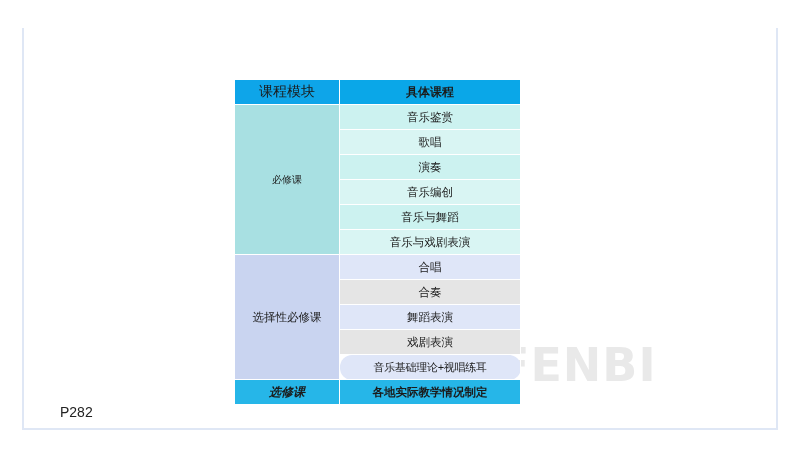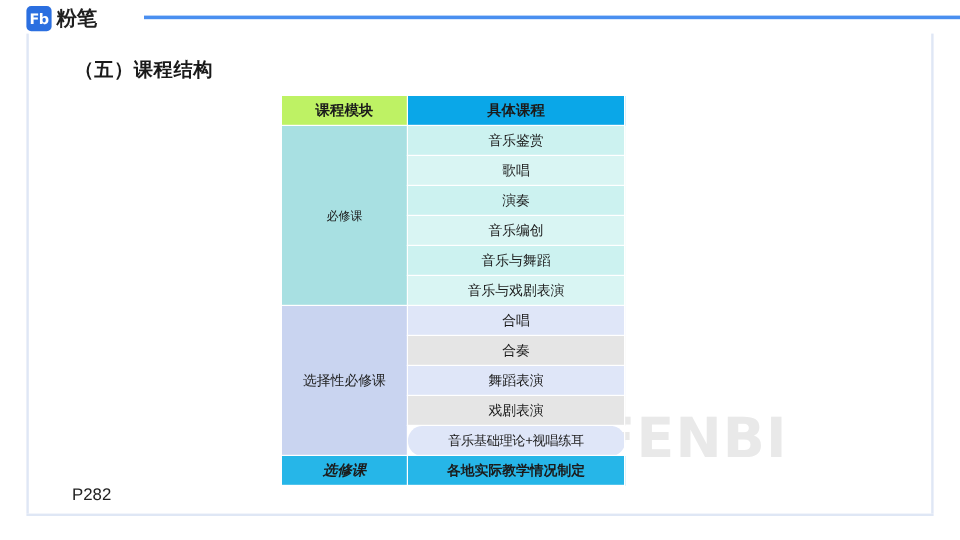--- a/index.html
+++ b/index.html
@@ -141,25 +141,25 @@
   table.struct td {
     border: 1px solid #ffffff;
     text-align: center;
     vertical-align: middle;
     height: 24px;
     padding: 0 2px;
     color: #1b1b1b;
     white-space: nowrap;
   }
   td.hdr {
-    background: #bef264;
-    color: #ffffff;
-    font-weight: bold;
+    background: #0ea5e9;
+    color: #ffffff;
+    font-weight: normal;
     height: 22px;
-    font-size: 12px;
+    font-size: 14px;
   }
   td.hdr2 {
     background: #0aa7e8;
     color: #ffffff;
     font-weight: bold;
     height: 22px;
     font-size: 12px;
   }
   td.mod-required {
     background: #a8e0e2;
@@ -200,33 +200,25 @@
     font-size: 11px;
     letter-spacing: -0.3px;
     border-radius: 12px;
   }
 </style>
 </head>
 <body>
 
 <div id="slide">
 
-  <div class="topbar">
-    <div class="topbar-rule"></div>
-    <div class="logo">
-      <div class="logo-mark">Fb</div>
-      <div class="logo-text">粉笔</div>
-    </div>
-  </div>
 
   <div class="frame-left"></div>
   <div class="frame-right"></div>
   <div class="frame-bottom"></div>
 
-  <div class="heading">（五）课程结构</div>
 
   <div class="watermark">25FENBI</div>
 
   <div class="pagenum">P282</div>
 
   <table class="struct table-wrap">
     <tbody>
         <tr>
       <td class="hdr" style="width:100px;">课程模块</td>
       <td class="hdr2" style="width:176px;">具体课程</td>

